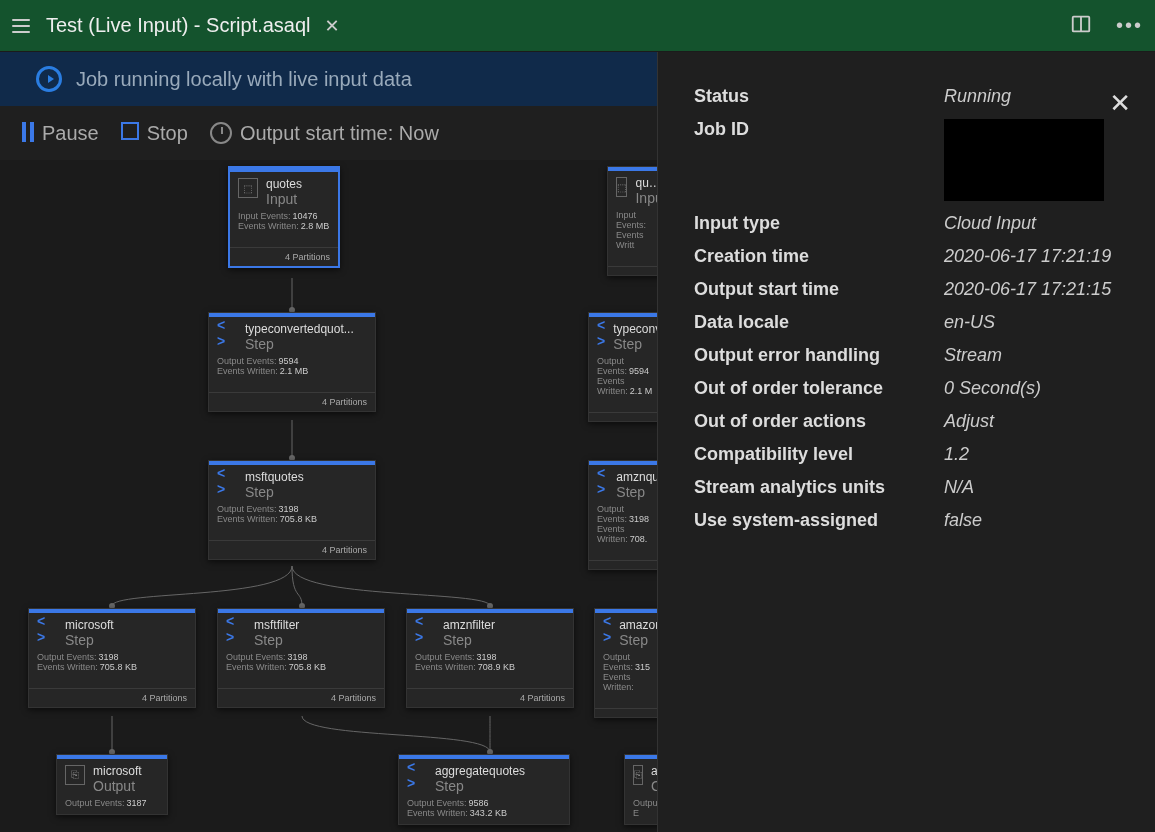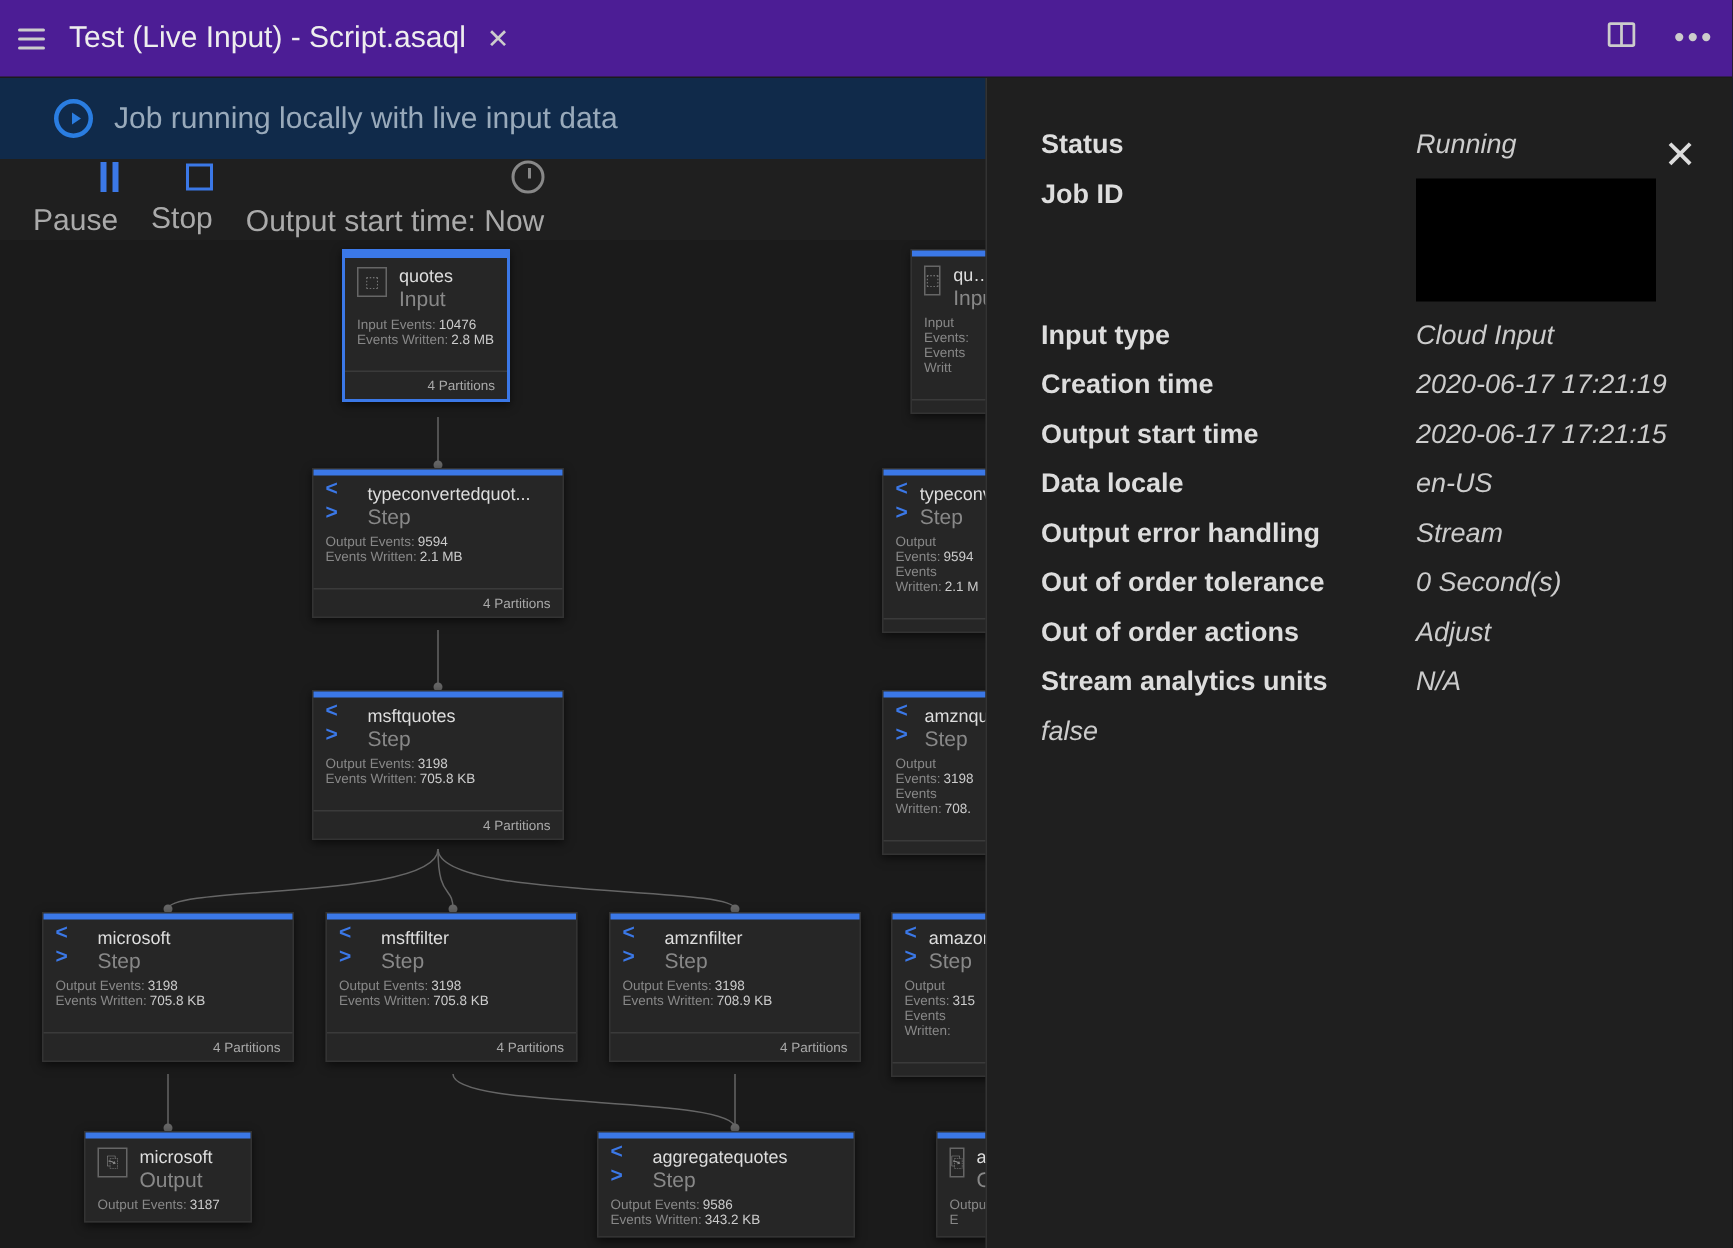--- a/index.html
+++ b/index.html
@@ -8,21 +8,21 @@
     background: #1b1b1b;
     color: #cccccc;
     width: 1155px;
     height: 832px;
     overflow: hidden;
     position: relative;
   }
   
   .titlebar {
     height: 52px;
-    background: #4c1d95;
+    background: #14532d;
     display: flex;
     align-items: center;
     padding: 0 12px;
     border-bottom: 1px solid #1b1b1b;
   }
   .hamburger {
     width: 18px; height: 14px;
     display: flex; flex-direction: column; justify-content: space-between;
     margin-right: 16px;
     cursor: pointer;
@@ -53,21 +53,21 @@
     left:9px; top:6px;
   }
 
   
   .toolbar {
     height: 54px;
     background: #1f1f1f;
     display: flex; align-items: center; padding: 0 22px; gap: 22px;
     font-size: 20px; color: #aaa;
   }
-  .tb-btn { display: flex; align-items: flex-end; gap: 8px; cursor: pointer; flex-direction: column; }
+  .tb-btn { display: flex; align-items: flex-start; gap: 8px; cursor: pointer; }
   .pause-icon { display:flex; gap:4px; }
   .pause-icon span { width:4px; height:20px; background:#3b78e7; }
   .stop-icon { width:18px; height:18px; border:2px solid #3b78e7; }
   .clock-icon { width:22px;height:22px; border:2px solid #888; border-radius:50%; position:relative; }
   .clock-icon::after { content:""; position:absolute; width:2px;height:7px;background:#888; left:9px; top:3px; }
 
   
   .canvas {
     position: absolute;
     top: 160px; left: 12px; right: 0; bottom: 0;
@@ -429,19 +429,24 @@
   </div>
   <div class="kv">
     <div class="k">Out of order tolerance</div>
       <div class="v">0 Second(s)</div>
   </div>
   <div class="kv">
     <div class="k">Out of order actions</div>
       <div class="v">Adjust</div>
   </div>
   <div class="kv">
+    <div class="k">Compatibility level</div>
+      <div class="v">1.2</div>
+  </div>
+  <div class="kv">
     <div class="k">Stream analytics units</div>
       <div class="v">N/A</div>
   </div>
   <div class="kv">
+    <div class="k">Use system-assigned</div>
       <div class="v">false</div>
   </div>
 </div>
 
 </body></html>

